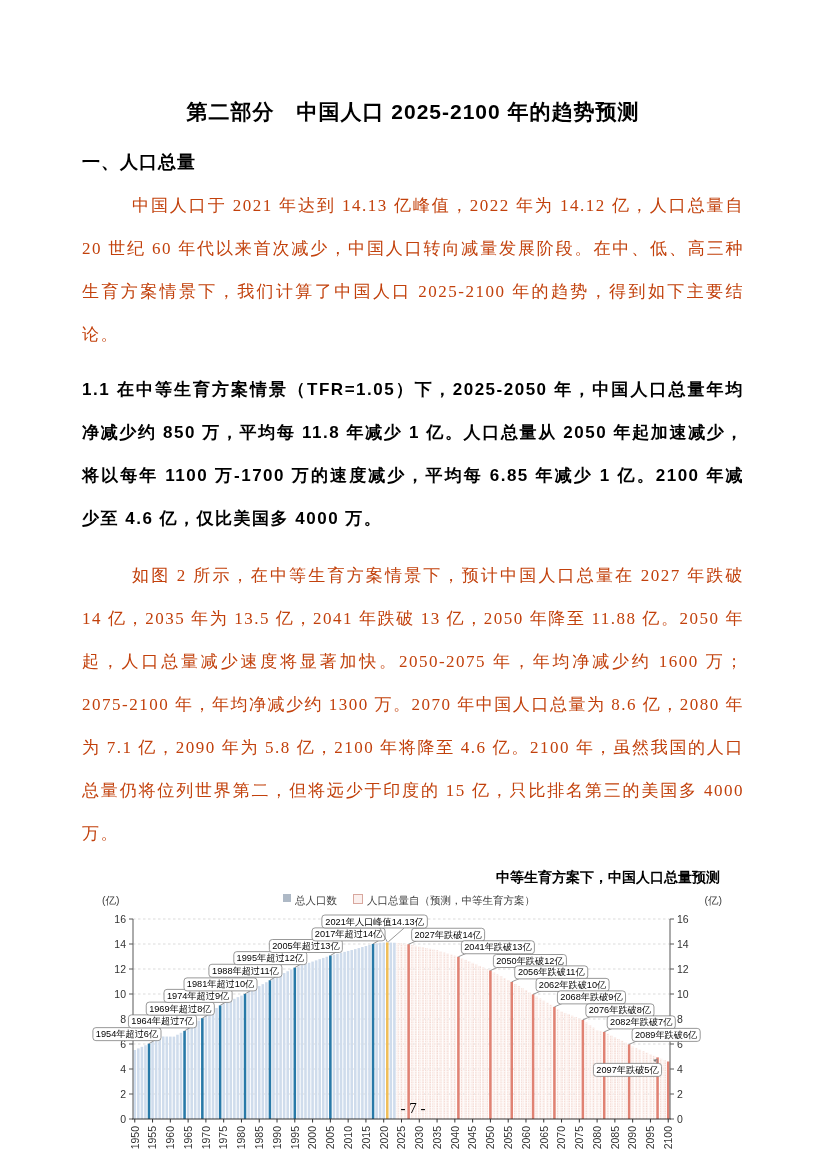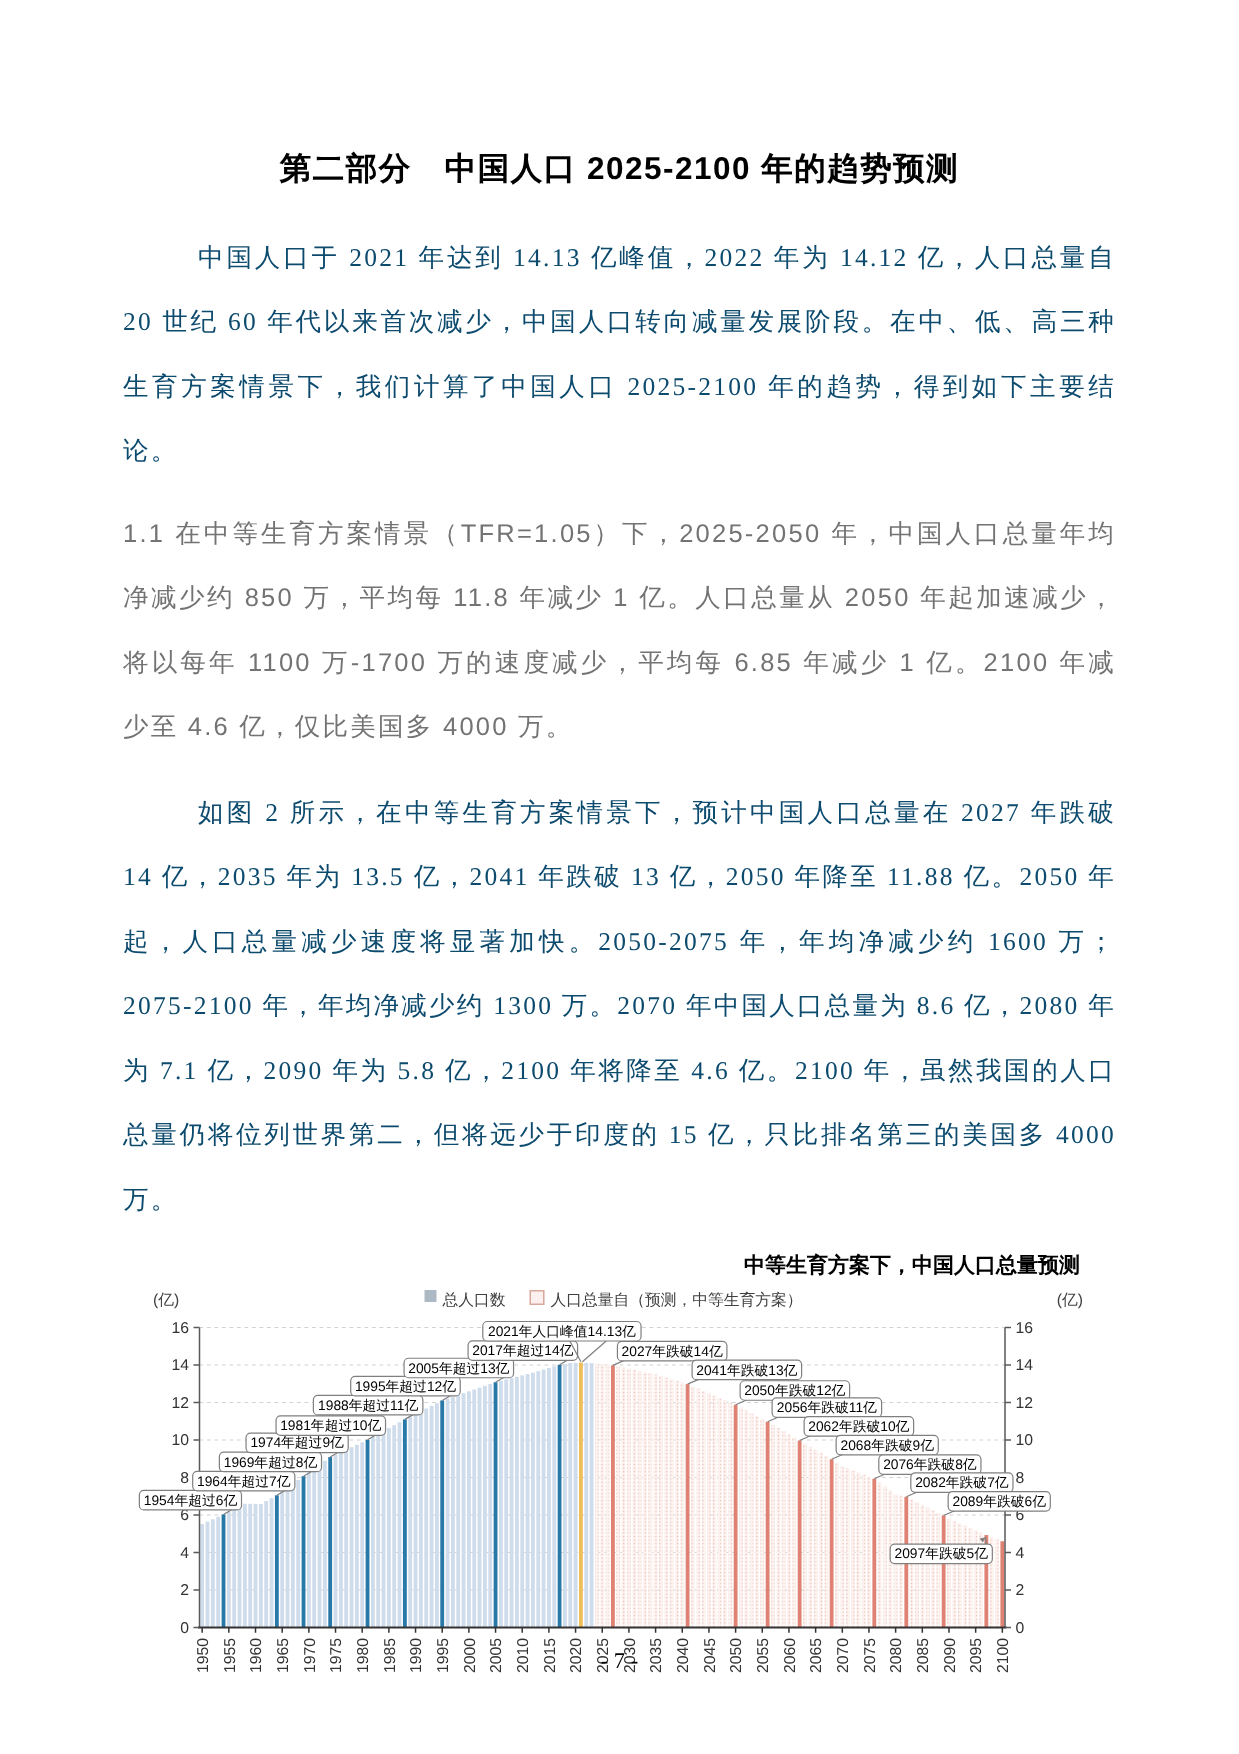--- a/index.html
+++ b/index.html
@@ -30,28 +30,28 @@
     letter-spacing:1px;
     margin:0 0 10px 0;
     color:#000;
   }
   .para{
     font-size:17px;
     line-height:43px;
     letter-spacing:1.5px;
     text-align:justify;
     margin:0;
-    color:#0c4a6e;
+    color:#c2410c;
   }
   .para.indent{text-indent:50px;}
   .para.bold{
     font-family:"Liberation Sans", sans-serif;
-    font-weight:normal;
+    font-weight:bold;
     margin-top:12px;
-    color:#737373;
+    color:#000000;
   }
   .para.gap{margin-top:14px;font-family:Liberation Serif, serif;}
   .chart{
     position:relative;
     width:622px;
     margin:14px 0 0 16px;
     font-family:"Liberation Sans", sans-serif;
   }
   .chart-title{
     text-align:right;
@@ -95,20 +95,21 @@
     color:#000;
   }
 </style>
 </head>
 <body>
 
 <div class="page">
 
   <h1 class="doc-title">第二部分　中国人口 2025-2100 年的趋势预测</h1>
 
+  <h2 class="section-heading">一、人口总量</h2>
 
   <p class="para indent">中国人口于 2021 年达到 14.13 亿峰值，2022 年为 14.12 亿，人口总量自 20 世纪 60 年代以来首次减少，中国人口转向减量发展阶段。在中、低、高三种生育方案情景下，我们计算了中国人口 2025-2100 年的趋势，得到如下主要结论。</p>
 
   <p class="para bold">1.1 在中等生育方案情景（TFR=1.05）下，2025-2050 年，中国人口总量年均净减少约 850 万，平均每 11.8 年减少 1 亿。人口总量从 2050 年起加速减少，将以每年 1100 万-1700 万的速度减少，平均每 6.85 年减少 1 亿。2100 年减少至 4.6 亿，仅比美国多 4000 万。</p>
 
   <p class="para indent gap">如图 2 所示，在中等生育方案情景下，预计中国人口总量在 2027 年跌破 14 亿，2035 年为 13.5 亿，2041 年跌破 13 亿，2050 年降至 11.88 亿。2050 年起，人口总量减少速度将显著加快。2050-2075 年，年均净减少约 1600 万；2075-2100 年，年均净减少约 1300 万。2070 年中国人口总量为 8.6 亿，2080 年为 7.1 亿，2090 年为 5.8 亿，2100 年将降至 4.6 亿。2100 年，虽然我国的人口总量仍将位列世界第二，但将远少于印度的 15 亿，只比排名第三的美国多 4000 万。</p>
 
   <div class="chart">
     <div class="chart-title">中等生育方案下，中国人口总量预测</div>
     <div class="chart-legend">

